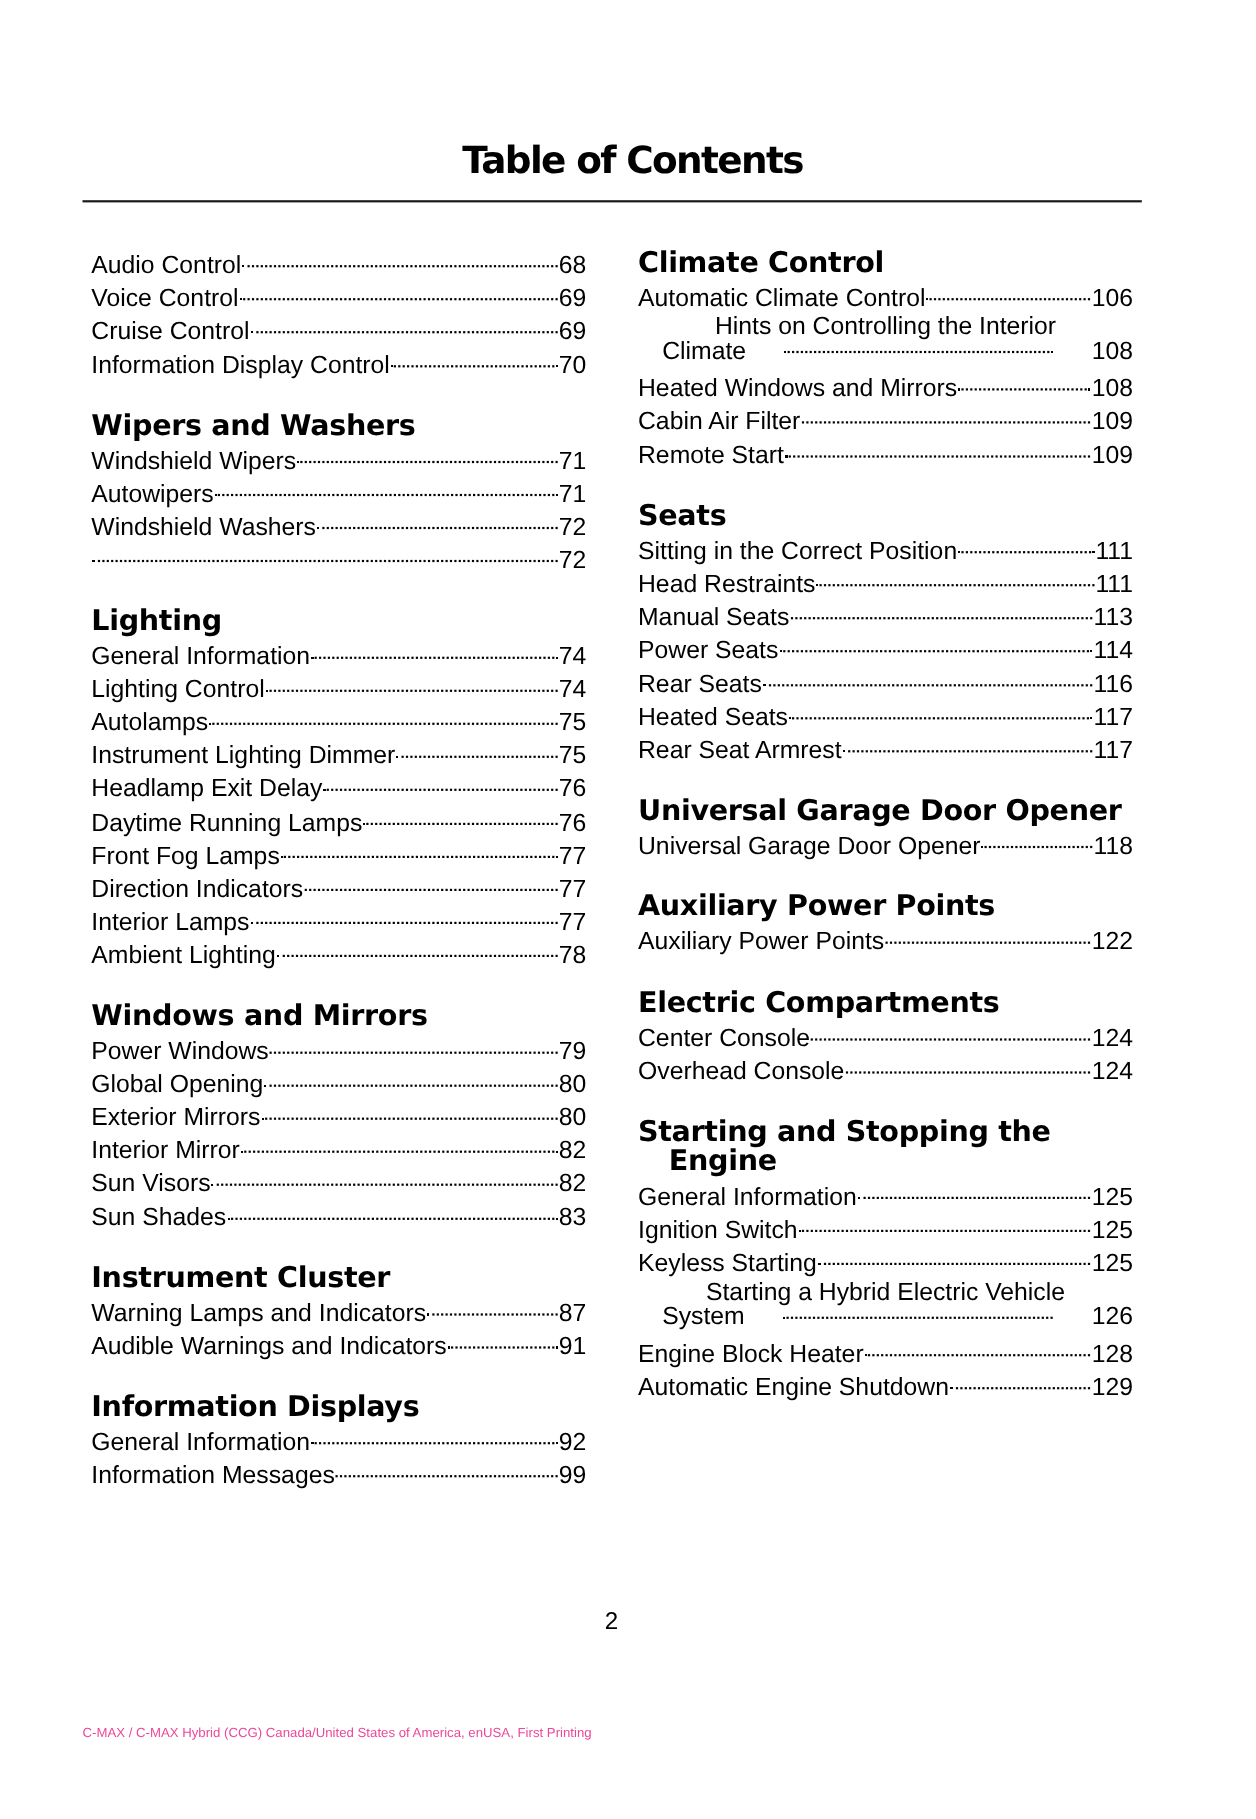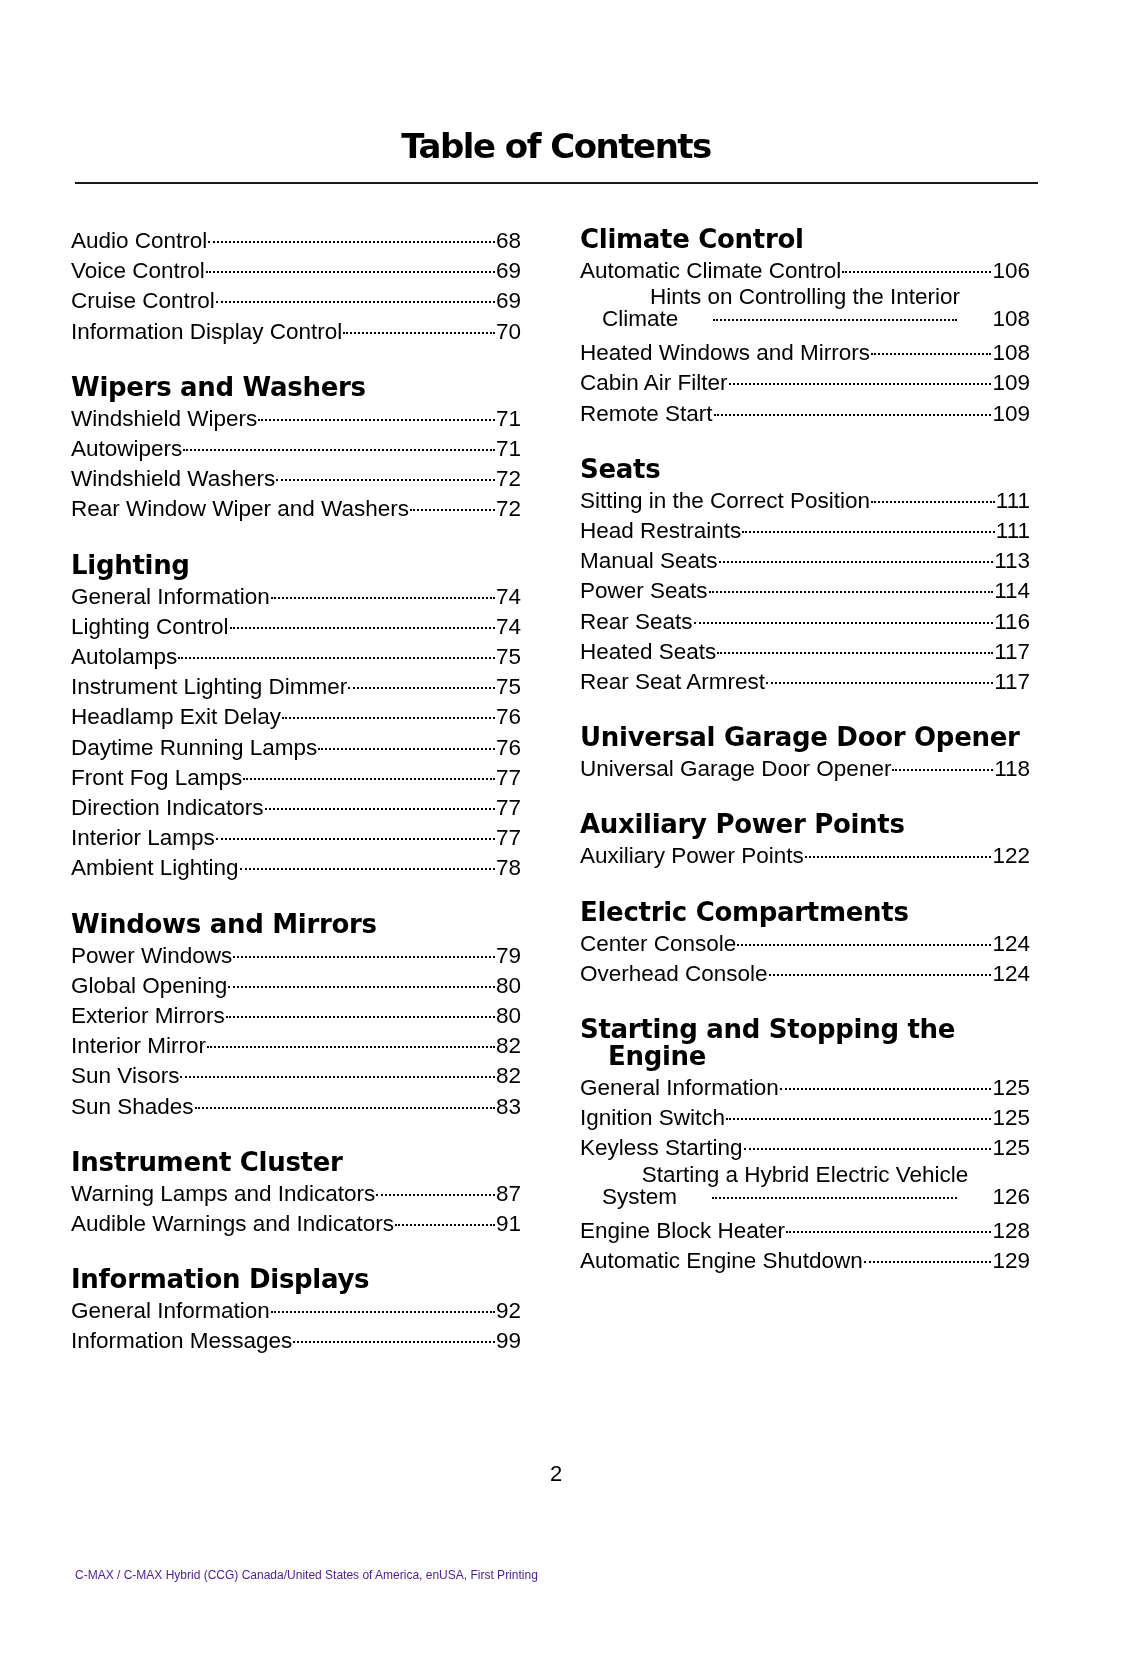--- a/index.html
+++ b/index.html
@@ -19,35 +19,36 @@
       position: absolute;
       top: 126px;
       left: 0;
       width: 1112px;
       text-align: center;
       font-family: "DejaVu Sans", "Liberation Sans", sans-serif;
       font-weight: bold;
       font-size: 34px;
       letter-spacing: -1.5px;
       color: #000;
+      padding-left: 19px;
     }
     .title-rule {
       position: absolute;
       top: 182px;
       left: 75px;
       width: 963px;
       height: 2px;
       background: #1a1a1a;
     }
     .column {
       position: absolute;
       top: 226px;
       width: 450px;
     }
-    .col-left { left: 71px; }
+    .col-left { left: 83px; }
     .col-right { left: 580px; }
 
     .section { margin: 0 0 27px 0; }
     .section-heading {
       font-family: "DejaVu Sans", "Liberation Sans", sans-serif;
       font-weight: bold;
       font-size: 26px;
       line-height: 27px;
       letter-spacing: -0.3px;
       margin: 0 0 3px 0;
@@ -110,21 +111,21 @@
       left: 0;
       width: 1112px;
       text-align: center;
       font-size: 22px;
     }
     .footer {
       position: absolute;
       top: 1568px;
       left: 75px;
       font-size: 12px;
-      color: #4c1d95;
+      color: #ec4899;
     }
   </style>
 </head>
 <body>
 
 <div class="page-title">Table of Contents</div>
 <div class="title-rule"></div>
 
 <div class="column col-left">
   <div class="section" id="left-intro">
@@ -161,21 +162,20 @@
           <span class="label">Autowipers</span>
           <span class="leader"></span>
           <span class="page">71</span>
         </div>
         <div class="entry">
           <span class="label">Windshield Washers</span>
           <span class="leader"></span>
           <span class="page">72</span>
         </div>
         <div class="entry">
-          <span class="label">Rear Window Wiper and Washers</span>
           <span class="leader"></span>
           <span class="page">72</span>
         </div>
       </div>
       <div class="section">
         <div class="section-heading">Lighting</div>
         <div class="entry">
           <span class="label">General Information</span>
           <span class="leader"></span>
           <span class="page">74</span>

